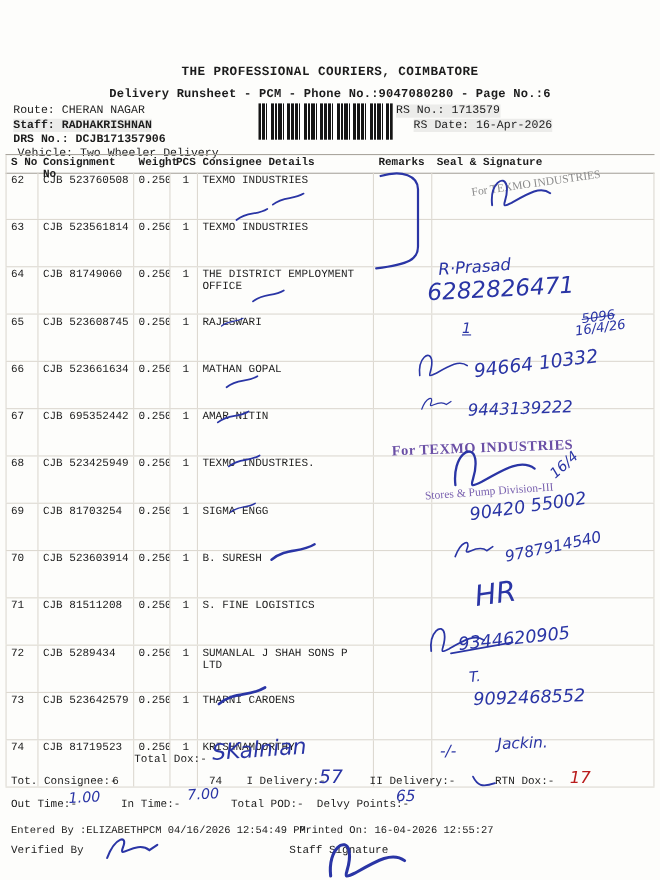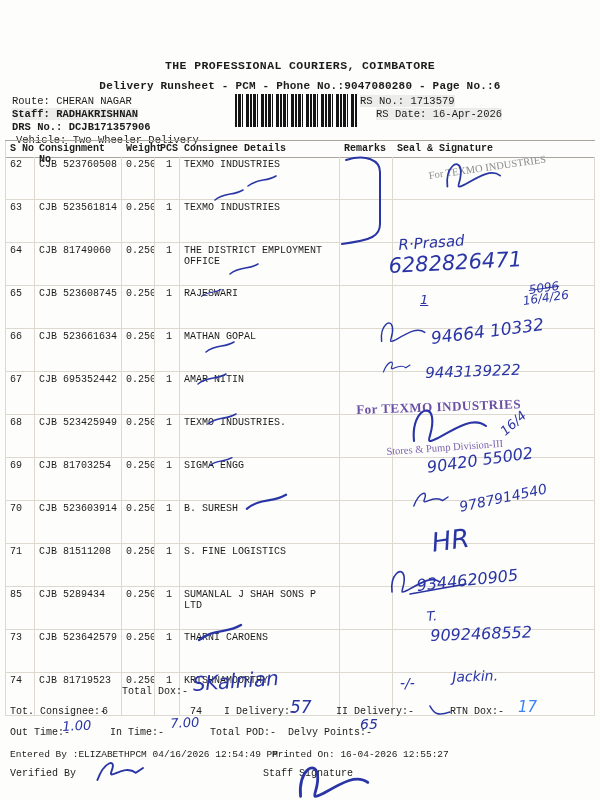--- a/index.html
+++ b/index.html
@@ -143,21 +143,21 @@
       <div class="trow">
         <div class="tcell c0">71</div>
         <div class="tcell c1">CJB 81511208</div>
         <div class="tcell c2">0.250</div>
         <div class="tcell c3">1</div>
         <div class="tcell c4">S. FINE LOGISTICS</div>
         <div class="tcell c5"></div>
         <div class="tcell c6"></div>
       </div>
       <div class="trow">
-        <div class="tcell c0">85</div>
+        <div class="tcell c0">72</div>
         <div class="tcell c1">CJB 5289434</div>
         <div class="tcell c2">0.250</div>
         <div class="tcell c3">1</div>
         <div class="tcell c4">SUMANLAL J SHAH SONS P LTD</div>
         <div class="tcell c5"></div>
         <div class="tcell c6"></div>
       </div>
       <div class="trow">
         <div class="tcell c0">73</div>
         <div class="tcell c1">CJB 523642579</div>
@@ -213,21 +213,21 @@
       <span class="hw" style="left: 426px; top: 460px; font-size: 16px; color: rgb(42, 53, 165); transform: rotate(-8deg);">90420 55002</span>
       <span class="hw" style="left: 458px; top: 500px; font-size: 14px; color: rgb(42, 53, 165); transform: rotate(-12deg);">9787914540</span>
       <span class="hw" style="left: 430px; top: 530px; font-size: 26px; color: rgb(42, 53, 165); transform: rotate(-8deg);">HR</span>
       <span class="hw" style="left: 416px; top: 578px; font-size: 16px; color: rgb(42, 53, 165); transform: rotate(-6deg);">9344620905</span>
       <span class="hw" style="left: 426px; top: 610px; font-size: 13px; color: rgb(42, 53, 165); transform: rotate(-5deg);">T.</span>
       <span class="hw" style="left: 430px; top: 628px; font-size: 16px; color: rgb(42, 53, 165); transform: rotate(-2deg);">9092468552</span>
       <span class="hw" style="left: 400px; top: 676px; font-size: 14px; color: rgb(42, 53, 165);">-/-</span>
       <span class="hw" style="left: 452px; top: 670px; font-size: 14px; color: rgb(42, 53, 165); transform: rotate(-2deg);">Jackin.</span>
       <span class="hw" style="left: 192px; top: 674px; font-size: 20px; color: rgb(42, 53, 165); transform: rotate(-4deg);">SKalnian</span>
       <span class="hw" style="left: 290px; top: 699px; font-size: 17px; color: rgb(42, 53, 165);">57</span>
-      <span class="hw" style="left: 518px; top: 700px; font-size: 15px; color: #3b82f6;">17</span>
+      <span class="hw" style="left: 518px; top: 700px; font-size: 15px; color: #b91c1c;">17</span>
       <span class="hw" style="left: 62px; top: 720px; font-size: 13px; color: rgb(42, 53, 165); transform: rotate(-3deg);">1.00</span>
       <span class="hw" style="left: 170px; top: 717px; font-size: 13px; color: rgb(42, 53, 165); transform: rotate(-3deg);">7.00</span>
       <span class="hw" style="left: 360px; top: 717px; font-size: 14px; color: rgb(42, 53, 165);">65</span>
     </div>
   <svg class="inklayer" width="600" height="800">
       <path d="M6,4 C26,-2 40,4 40,16 L40,68 C40,80 32,84 2,88" transform="translate(340,156) scale(1) rotate(0)" stroke="#2a35a5" stroke-width="2" fill="none" stroke-linecap="round"></path>
       <path d="M2,12 C12,4 20,8 30,2" transform="translate(246,174) scale(1) rotate(0)" stroke="#2a35a5" stroke-width="1.6" fill="none" stroke-linecap="round"></path>
       <path d="M2,12 C12,4 20,8 30,2" transform="translate(213,188) scale(1) rotate(0)" stroke="#2a35a5" stroke-width="1.6" fill="none" stroke-linecap="round"></path>
       <path d="M2,12 C12,4 20,8 30,2" transform="translate(228,262) scale(1) rotate(0)" stroke="#2a35a5" stroke-width="1.6" fill="none" stroke-linecap="round"></path>
       <path d="M2,12 C12,4 20,8 30,2" transform="translate(200,288) scale(0.7) rotate(0)" stroke="#2a35a5" stroke-width="1.6" fill="none" stroke-linecap="round"></path>

